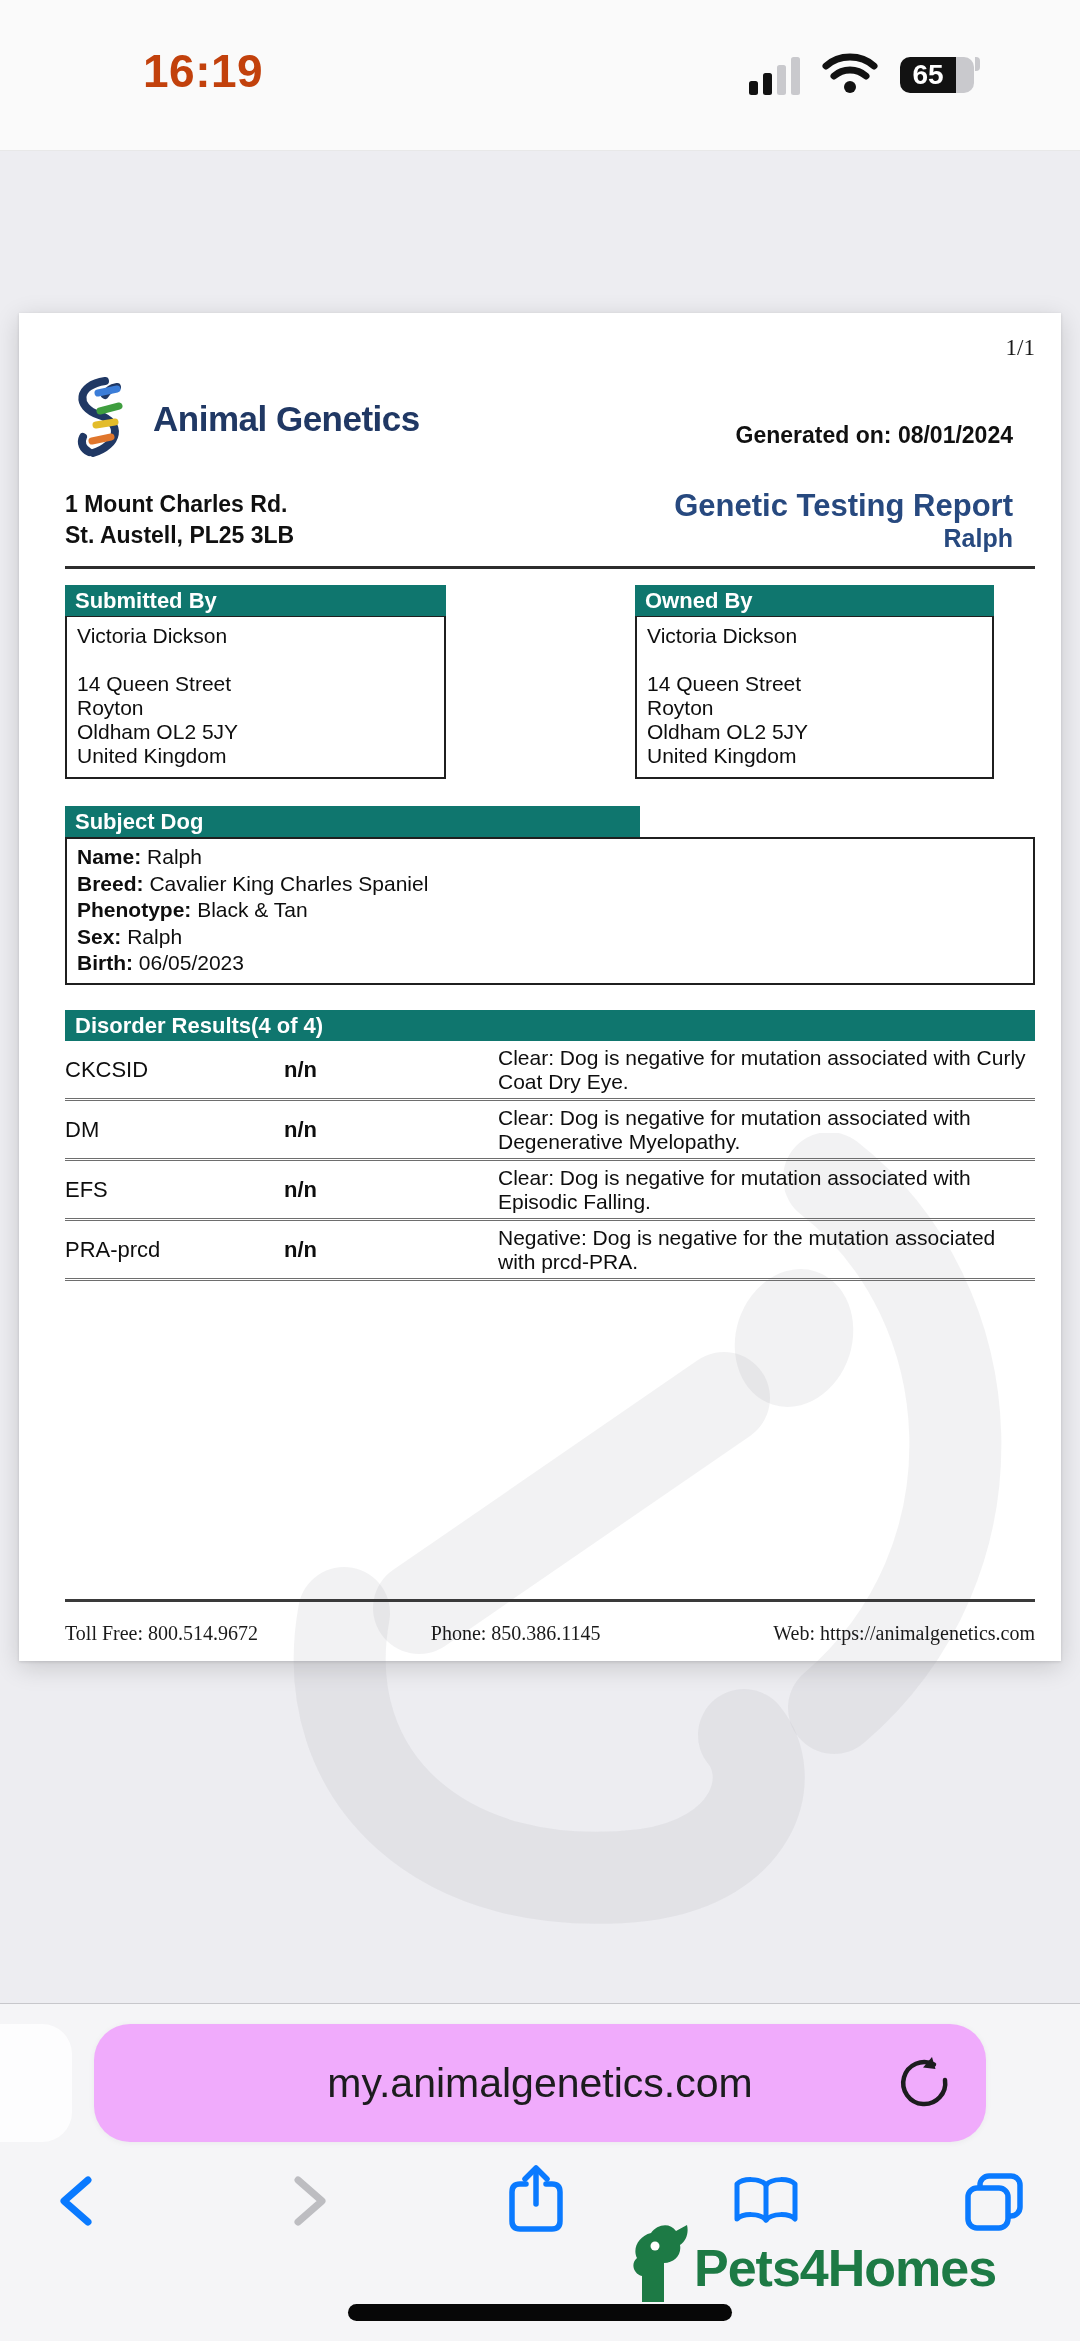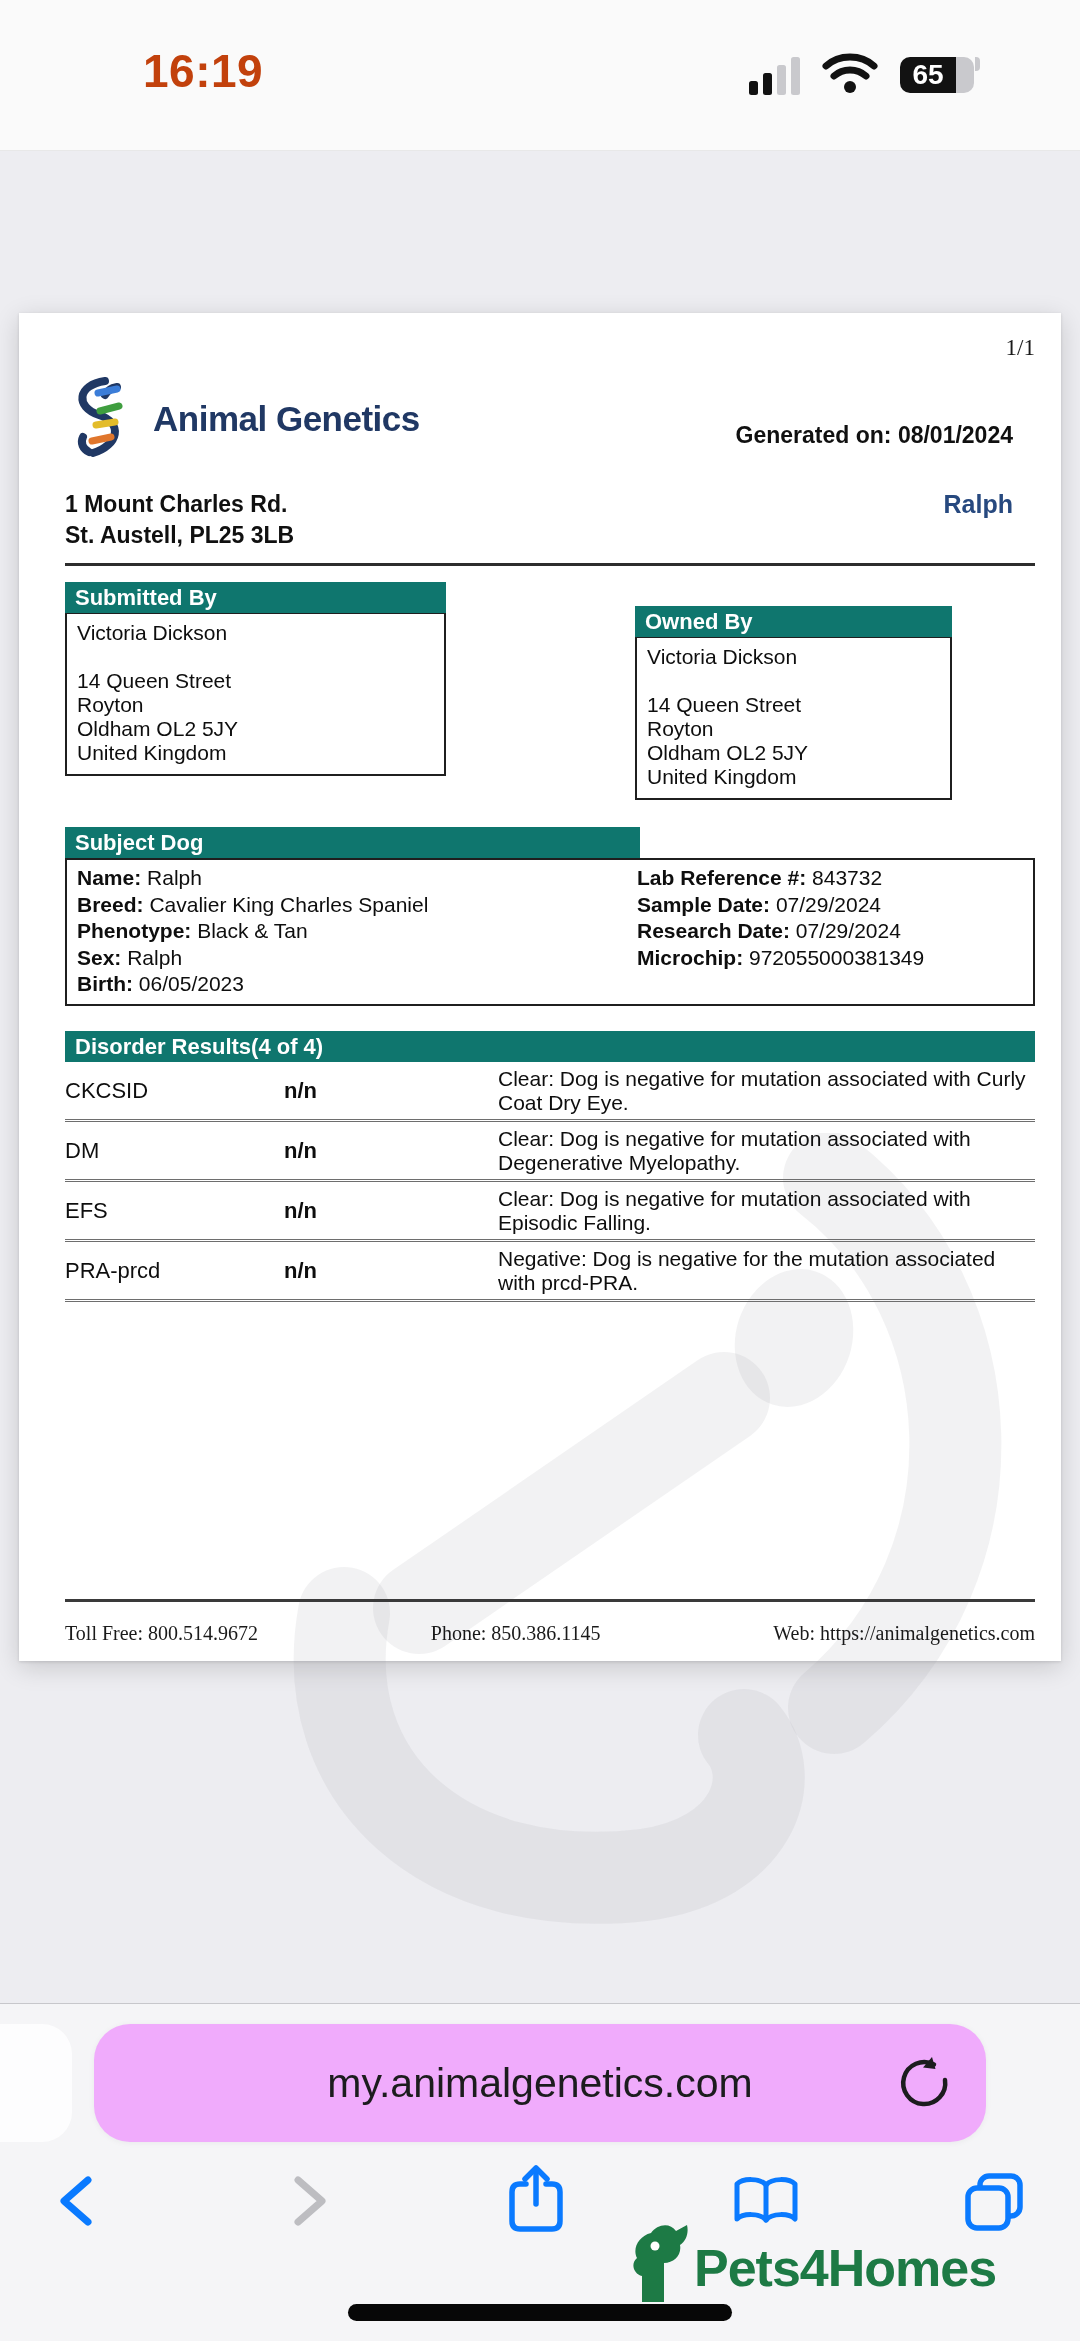--- a/index.html
+++ b/index.html
@@ -35,21 +35,21 @@
   .brand-name{font-size:35px;font-weight:bold;color:#203864;letter-spacing:-.5px;}
   .generated{font-size:23px;font-weight:bold;color:#101010;padding-right:22px;padding-bottom:14px;}
   .addr-row{display:flex;justify-content:space-between;margin-top:26px;}
   .addr{font-size:23px;font-weight:bold;line-height:31px;color:#101010;}
   .title-block{text-align:right;padding-right:22px;}
   .report-title{font-size:31px;font-weight:bold;color:#27497f;line-height:34px;}
   .report-subject{font-size:25px;font-weight:bold;color:#27497f;line-height:31px;}
   .rule1{height:3px;background:#2d2d2d;margin-top:12px;}
   .boxes-row{display:flex;margin-top:16px;}
   .party-box{width:381px;}
-  .party-box.right{width:317px;margin-left:189px;margin-top:24px;}
+  .party-box.right{width:359px;margin-left:189px;}
   .bar{background:#0f766e;color:#fff;font-weight:bold;font-size:22px;height:31px;line-height:31px;padding-left:10px;}
   .party-body{border:2px solid #1f1f1f;border-top:1px solid #1f1f1f;padding:7px 10px 9px 10px;font-size:21px;line-height:24px;color:#0e0e0e;}
   .blank-line{height:24px;}
   .subject-wrap{margin-top:27px;}
   .subject-bar{width:575px;box-sizing:border-box;}
   .subject-box{border:2px solid #1f1f1f;padding:5px 10px 6px 10px;display:flex;font-size:21px;line-height:26.5px;color:#0e0e0e;}
   .subject-left{width:560px;}
   .subject-right{flex:1;}
   .fl b{font-weight:bold;}
   .disorder-wrap{margin-top:25px;}
@@ -133,20 +133,21 @@
         </div>
         <div class="generated">Generated on: 08/01/2024</div>
       </div>
 
       <div class="addr-row">
         <div class="addr">
           <div>1 Mount Charles Rd.</div>
           <div>St. Austell, PL25 3LB</div>
         </div>
         <div class="title-block">
+          <div class="report-title">Genetic Testing Report</div>
           <div class="report-subject">Ralph</div>
         </div>
       </div>
 
       <div class="rule1"></div>
 
       <div class="boxes-row">
         <div class="party-box">
           <div class="bar">Submitted By</div>
           <div class="party-body">
@@ -174,26 +175,20 @@
       <div class="subject-wrap">
         <div class="bar subject-bar">Subject Dog</div>
         <div class="subject-box">
           <div class="subject-left">
             <div class="fl"><b>Name:</b> <span>Ralph</span></div>
             <div class="fl"><b>Breed:</b> <span>Cavalier King Charles Spaniel</span></div>
             <div class="fl"><b>Phenotype:</b> <span>Black &amp; Tan</span></div>
             <div class="fl"><b>Sex:</b> <span>Ralph</span></div>
             <div class="fl"><b>Birth:</b> <span>06/05/2023</span></div>
           </div>
-          <div class="subject-right">
-            <div class="fl"><b>Lab Reference #:</b> <span>843732</span></div>
-            <div class="fl"><b>Sample Date:</b> <span>07/29/2024</span></div>
-            <div class="fl"><b>Research Date:</b> <span>07/29/2024</span></div>
-            <div class="fl"><b>Microchip:</b> <span>972055000381349</span></div>
-          </div>
         </div>
       </div>
 
       <div class="disorder-wrap">
         <div class="bar">Disorder Results(4 of 4)</div>
         <div class="d-row">
           <div class="d-name">CKCSID</div>
           <div class="d-geno">n/n</div>
           <div class="d-desc">Clear: Dog is negative for mutation associated with Curly Coat Dry Eye.</div>
         </div>

